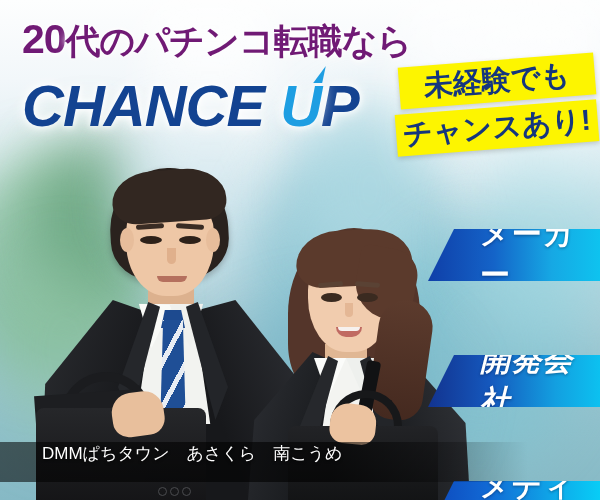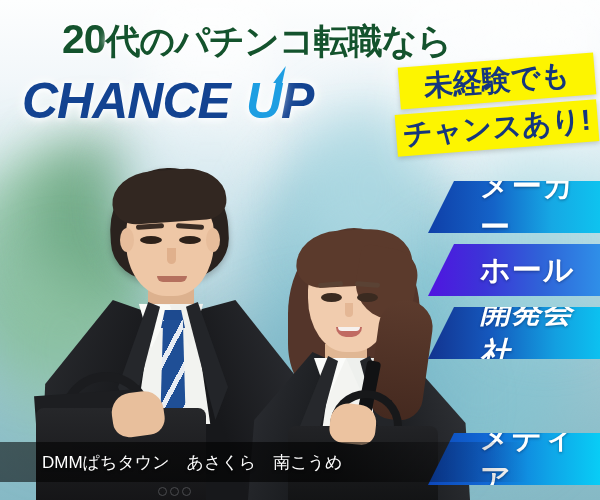--- a/index.html
+++ b/index.html
@@ -139,29 +139,28 @@
   .arm-l{ position:absolute; left:36px; top:392px; width:120px; height:60px;
           background:#1d1e21; border-radius:0 26px 0 0; transform:rotate(-4deg);}
   .bag-studs{ position:absolute; left:158px; top:482px; width:46px; height:9px; }
   .bag-studs i{ display:inline-block; width:9px; height:9px; border:1.5px solid #4a4b4e;
           border-radius:50%; margin-right:3px;}
 
   
   .headline{
     position:absolute; left:22px; top:16px;
     font-size:41px; font-weight:bold; letter-spacing:-1px;
-    color:#14532d; white-space:nowrap;
+    color:#701a75; white-space:nowrap;
     text-shadow:0 0 5px rgba(255,255,255,.95),0 0 9px rgba(255,255,255,.9),0 0 14px rgba(255,255,255,.8);
-    margin-left:40px;
   }
   .headline .small{ font-size:35px; }
 
   .logo{
     position:absolute; left:22px; top:72px;
-    font-size:50px; font-weight:bold; font-style:italic;
+    font-size:58px; font-weight:bold; font-style:italic;
     letter-spacing:-1px; color:#134391; white-space:nowrap;
     text-shadow:0 0 6px rgba(255,255,255,.95),0 0 12px rgba(255,255,255,.85),0 0 18px rgba(255,255,255,.7);
   }
   .logo .u{ color:#1e9ee2; position:relative; display:inline-block; }
   .logo .u::after{
     content:""; position:absolute; right:-3px; top:-6px;
     border-left:9px solid transparent; border-right:0 solid transparent;
     border-bottom:17px solid #1e9ee2; transform:skewX(-12deg);
   }
   .logo .sp{ display:inline-block; width:16px; }
@@ -177,37 +176,38 @@
            transform:rotate(-4.5deg); }
   .badge2{ left:396px; top:107px; width:202px; height:42px; font-size:29px;
            transform:rotate(-4.5deg); }
 
   
   .cat{
     position:absolute; right:0; height:52px;
     display:flex; align-items:center;
     clip-path:polygon(26px 0,100% 0,100% 100%,0 100%);
     box-shadow:0 2px 5px rgba(0,0,0,.22);
+    margin-top:48px;
   }
   .cat span{
     color:#ffffff; font-weight:bold; font-size:30px; letter-spacing:1px;
     margin-left:52px;
     text-shadow:0 1px 3px rgba(0,20,60,.45);
   }
   .cat1{ top:181px; left:428px; background:linear-gradient(90deg,#0f3fa8 0%,#1463c8 38%,#16a8e4 72%,#0ec3ef 100%); }
   .cat2{ top:244px; left:428px; background:linear-gradient(90deg,#5014e0 0%,#3c34d8 32%,#2f63d8 66%,#2f8fe8 100%); }
   .cat3{ top:307px; left:428px; background:linear-gradient(90deg,#12338f 0%,#1558bd 36%,#139fe0 74%,#0cc1f0 100%);font-style:italic; }
   .cat4{ top:370px; left:428px; background:linear-gradient(90deg,#6b11e8 0%,#5a2ae4 30%,#3c5ee0 64%,#3f8fe8 100%); }
   .cat5{ top:433px; left:428px; background:linear-gradient(90deg,#0d47bb 0%,#1168d4 34%,#0fa6e8 72%,#08cdf6 100%); }
 
   
   .caption-bar{
     position:absolute; left:0; bottom:18px; width:100%; height:40px;
     background:linear-gradient(90deg,rgba(0,0,0,.55),rgba(0,0,0,.62) 55%,rgba(0,0,0,0) 88%);
-    display:flex; align-items:center;
+    display:flex; align-items:flex-start;
   }
   .caption-text{
     color:#ffffff; font-size:17px; margin-left:42px; white-space:pre;
     text-shadow:0 1px 3px rgba(0,0,0,.8);
   }
 </style>
 </head>
 <body>
 
 <div id="banner">
@@ -291,23 +291,20 @@
   <div class="badge badge1">
       <span>未経験でも</span>
     </div>
   <div class="badge badge2">
       <span>チャンスあり!</span>
     </div>
 
   <div class="cat cat1">
       <span>メーカー</span>
     </div>
-  <div class="cat cat2">
-      <span>ホール</span>
-    </div>
   <div class="cat cat3">
       <span>開発会社</span>
     </div>
   <div class="cat cat5">
       <span>メディア</span>
     </div>
 
   <div class="caption-bar">
     <div class="caption-text">DMMぱちタウン　あさくら　南こうめ</div>
   </div>

